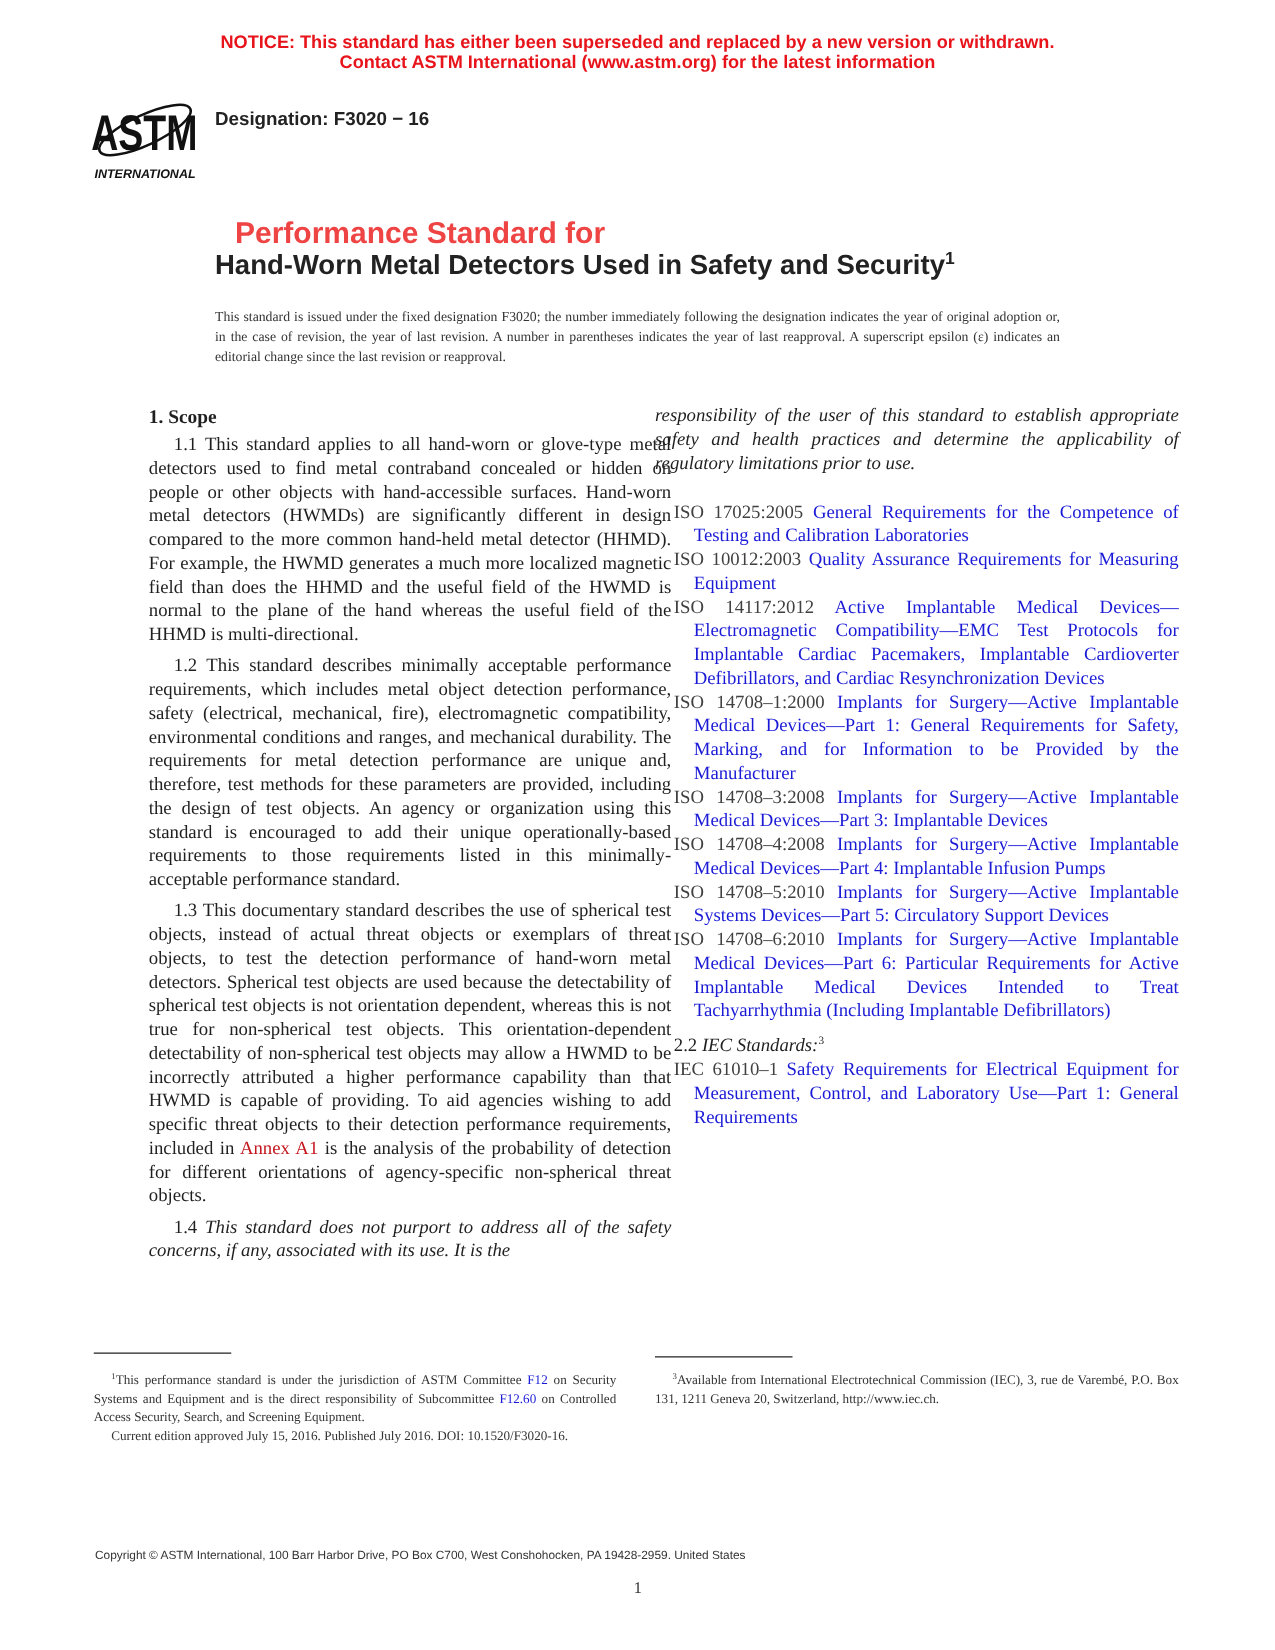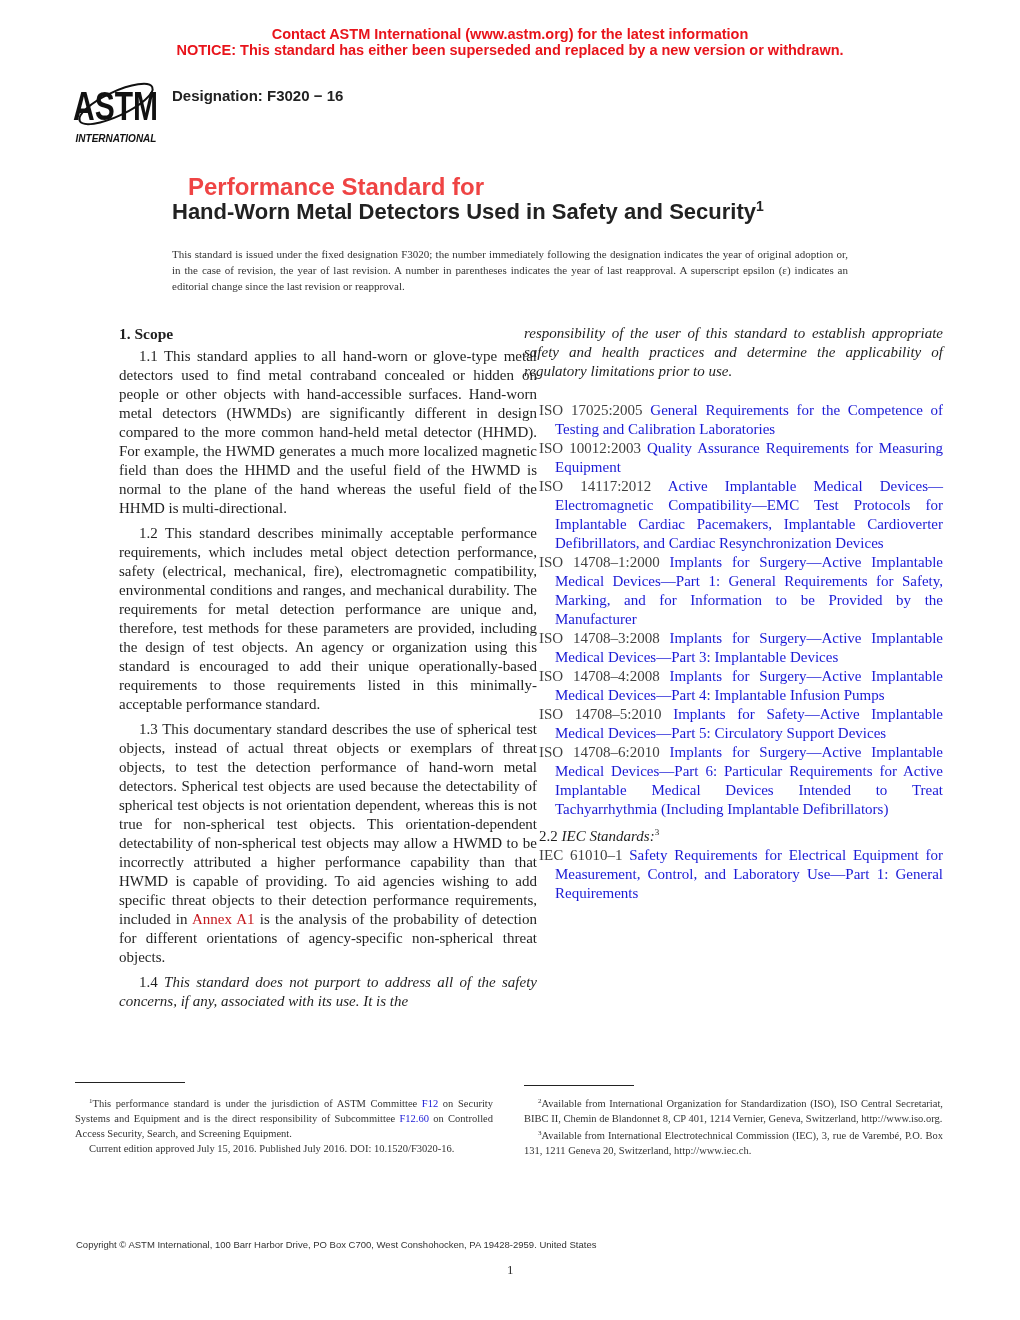--- a/index.html
+++ b/index.html
@@ -29,22 +29,22 @@
     .fn { font-family: "Liberation Serif", serif; font-size: 10.5px; line-height: 15px; color: #333; text-align: justify; }
     .fn p { text-indent: 14px; }
     .fn sup { font-size: 7px; vertical-align: 4px; }
     .copyright { left: 76px; top: 1239px; font-family: "Liberation Sans", sans-serif; font-size: 9.5px; color: #333; }
     .pagenum { left: 507px; top: 1262px; font-family: "Liberation Serif", serif; font-size: 13px; color: #333; }
   </style>
 </head>
 <body>
 
 <div class="abs notice">
+  <div>NOTICE: This standard has either been superseded and replaced by a new version or withdrawn.</div>
   <div>Contact ASTM International (www.astm.org) for the latest information</div>
-  <div>NOTICE: This standard has either been superseded and replaced by a new version or withdrawn.</div>
 </div>
 
 <div class="abs logo">
   <svg width="100" height="72" viewBox="0 0 100 72">
     <ellipse cx="50" cy="30" rx="40" ry="12" fill="none" stroke="#111" stroke-width="2" transform="rotate(-25 50 30)"></ellipse>
     <text x="50" y="46" text-anchor="middle" font-family="Liberation Sans, sans-serif" font-weight="bold" font-size="40" fill="#111" transform="scale(0.75,1) translate(16,0)">ASTM</text>
     <text x="50" y="68" text-anchor="middle" font-family="Liberation Sans, sans-serif" font-weight="bold" font-style="italic" font-size="10" fill="#111">INTERNATIONAL</text>
   </svg>
 </div>
 <div class="abs designation">Designation: F3020 − 16</div>
@@ -69,26 +69,25 @@
 </div>
 
 <div class="abs col colR" style="top:324px;">
   <p class="ital" style="text-indent:0; margin-bottom:20px;">responsibility of the user of this standard to establish appropriate safety and health practices and determine the applicability of regulatory limitations prior to use.</p>
   <div class="ref"><span class="code">ISO 17025:2005</span> <span class="ttl">General Requirements for the Competence of Testing and Calibration Laboratories</span></div>
   <div class="ref"><span class="code">ISO 10012:2003</span> <span class="ttl">Quality Assurance Requirements for Measuring Equipment</span></div>
   <div class="ref"><span class="code">ISO 14117:2012</span> <span class="ttl">Active Implantable Medical Devices—Electromagnetic Compatibility—EMC Test Protocols for Implantable Cardiac Pacemakers, Implantable Cardioverter Defibrillators, and Cardiac Resynchronization Devices</span></div>
   <div class="ref"><span class="code">ISO 14708–1:2000</span> <span class="ttl">Implants for Surgery—Active Implantable Medical Devices—Part 1: General Requirements for Safety, Marking, and for Information to be Provided by the Manufacturer</span></div>
   <div class="ref"><span class="code">ISO 14708–3:2008</span> <span class="ttl">Implants for Surgery—Active Implantable Medical Devices—Part 3: Implantable Devices</span></div>
   <div class="ref"><span class="code">ISO 14708–4:2008</span> <span class="ttl">Implants for Surgery—Active Implantable Medical Devices—Part 4: Implantable Infusion Pumps</span></div>
-  <div class="ref"><span class="code">ISO 14708–5:2010</span> <span class="ttl">Implants for Safety—Active Implantable Medical Devices—Part 5: Circulatory Support Devices</span></div>
+  <div class="ref"><span class="code">ISO 14708–5:2010</span> <span class="ttl">Implants for Surgery—Active Implantable Systems Devices—Part 5: Circulatory Support Devices</span></div>
   <div class="ref"><span class="code">ISO 14708–6:2010</span> <span class="ttl">Implants for Surgery—Active Implantable Medical Devices—Part 6: Particular Requirements for Active Implantable Medical Devices Intended to Treat Tachyarrhythmia (Including Implantable Defibrillators)</span></div>
   <div class="sub" style="margin-top:4px;"><span>2.2 </span><span class="ital">IEC Standards:</span><sup>3</sup></div>
   <div class="ref"><span class="code">IEC 61010–1</span> <span class="ttl">Safety Requirements for Electrical Equipment for Measurement, Control, and Laboratory Use—Part 1: General Requirements</span></div>
 </div>
 
 <div class="abs fnrule" style="left:524px; top:1085px;"></div>
 <div class="abs fn" style="left:524px; top:1094px; width:419px;">
-  <p><sup>2</sup><span>Available from International Organization for Standardization (ISO), ISO Central Secretariat, BIBC II, Chemin de Blandonnet 8, CP 401, 1214 Vernier, Geneva, Switzerland, http://www.iso.org.</span></p>
   <p><sup>3</sup><span>Available from International Electrotechnical Commission (IEC), 3, rue de Varembé, P.O. Box 131, 1211 Geneva 20, Switzerland, http://www.iec.ch.</span></p>
 </div>
 
 <div class="abs copyright">Copyright © ASTM International, 100 Barr Harbor Drive, PO Box C700, West Conshohocken, PA 19428-2959. United States</div>
 <div class="abs pagenum">1</div>
 
 </body></html>

